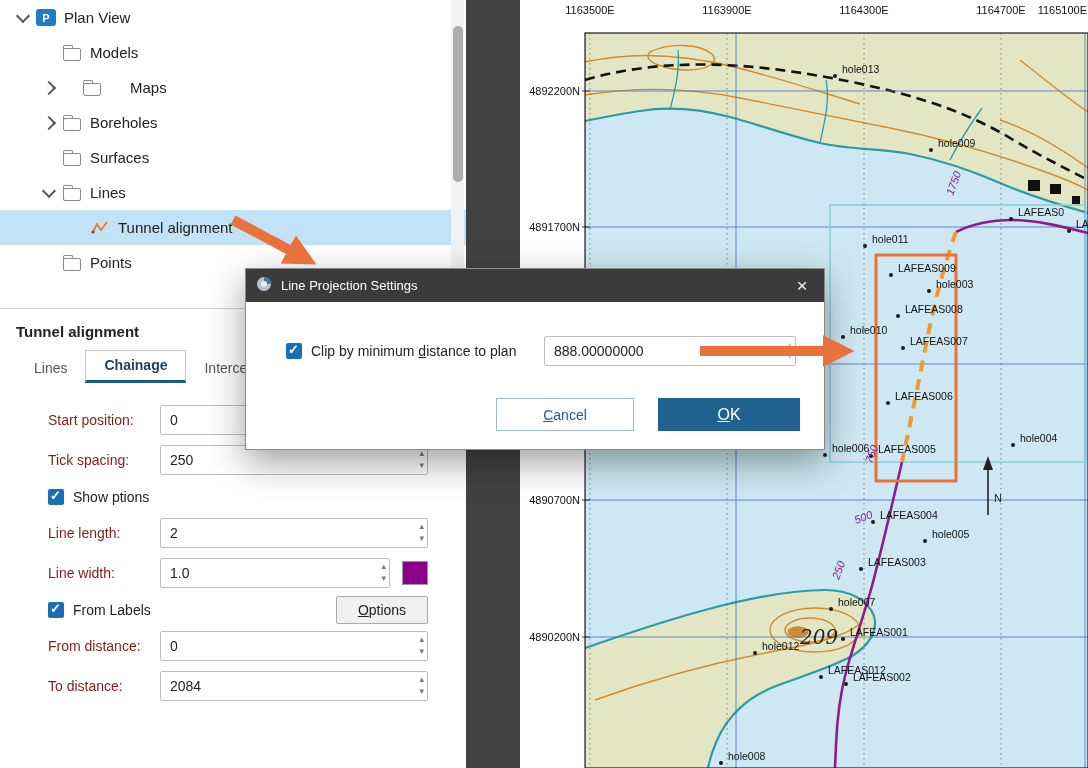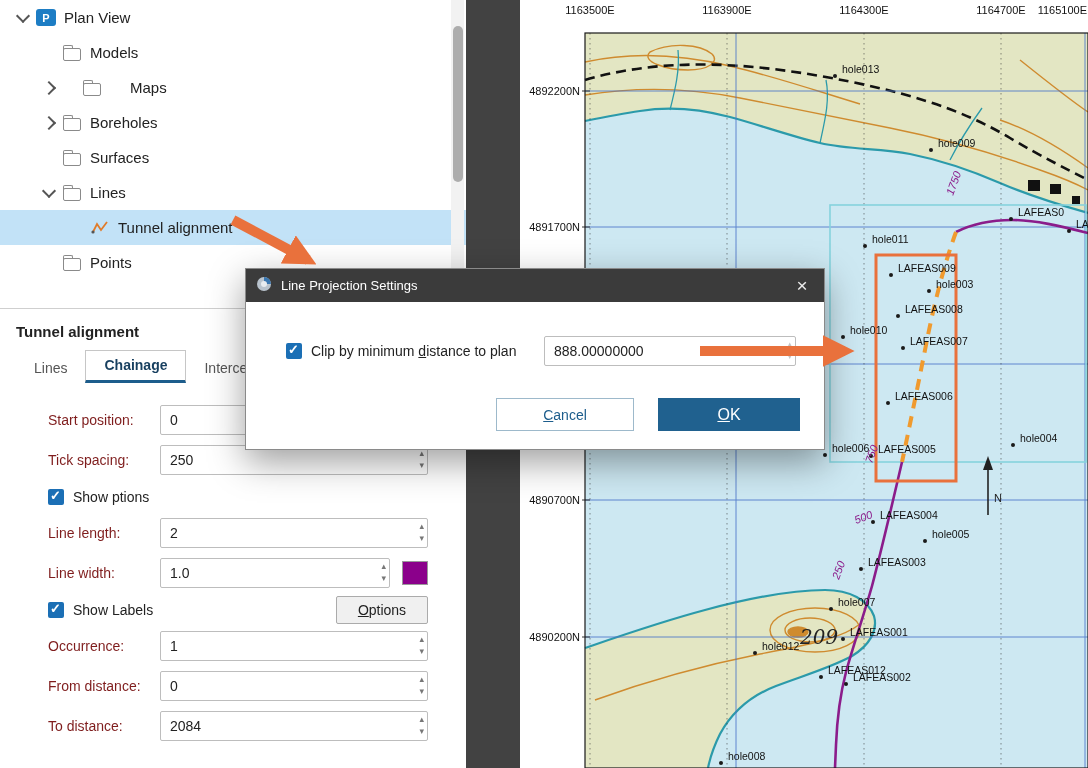--- a/index.html
+++ b/index.html
@@ -196,34 +196,24 @@
           <span class="spinner">
               <span class="spin-up"></span>
               <span class="spin-down"></span>
             </span>
         </span>
         <span class="swatch" style="background: rgb(139, 0, 139);"></span>
       </div>
 
       <div class="cbrow">
         <span class="checkbox"></span>
-        <span class="cblabel">Show Labels</span>
+        <span class="cblabel">From Labels</span>
         <button class="options-btn"><span class="mn">O</span><span>ptions</span></button>
       </div>
 
-      <div class="prow">
-        <span class="plabel">Occurrence:</span>
-        <span class="spin-input">
-          <input value="1" style="">
-          <span class="spinner">
-              <span class="spin-up"></span>
-              <span class="spin-down"></span>
-            </span>
-        </span>
-      </div>
 
       <div class="prow">
         <span class="plabel">From distance:</span>
         <span class="spin-input">
           <input value="0" style="">
           <span class="spinner">
               <span class="spin-up"></span>
               <span class="spin-down"></span>
             </span>
         </span>

